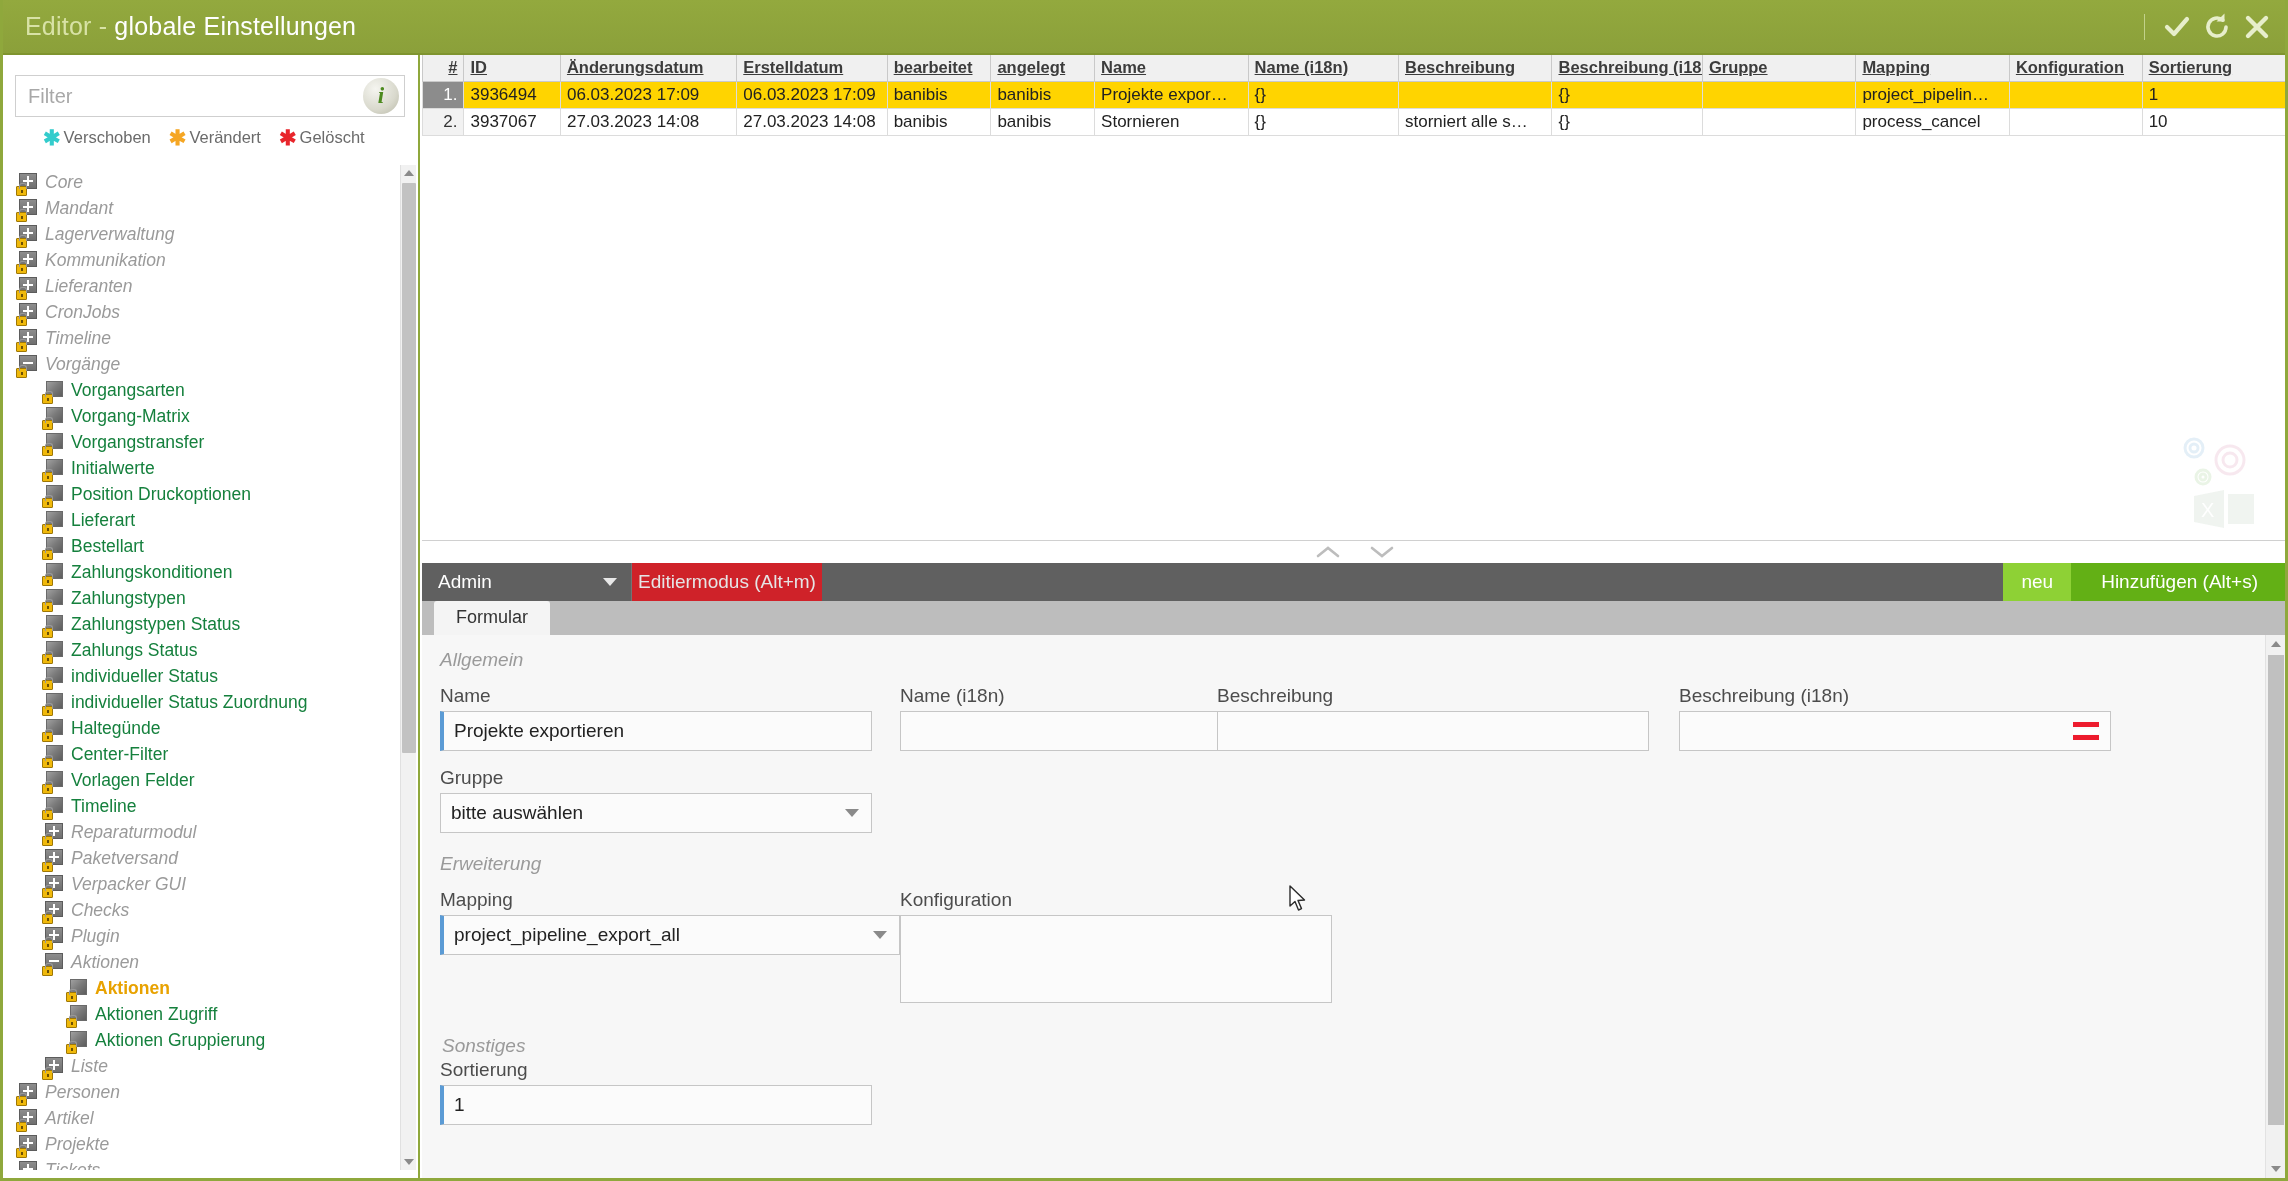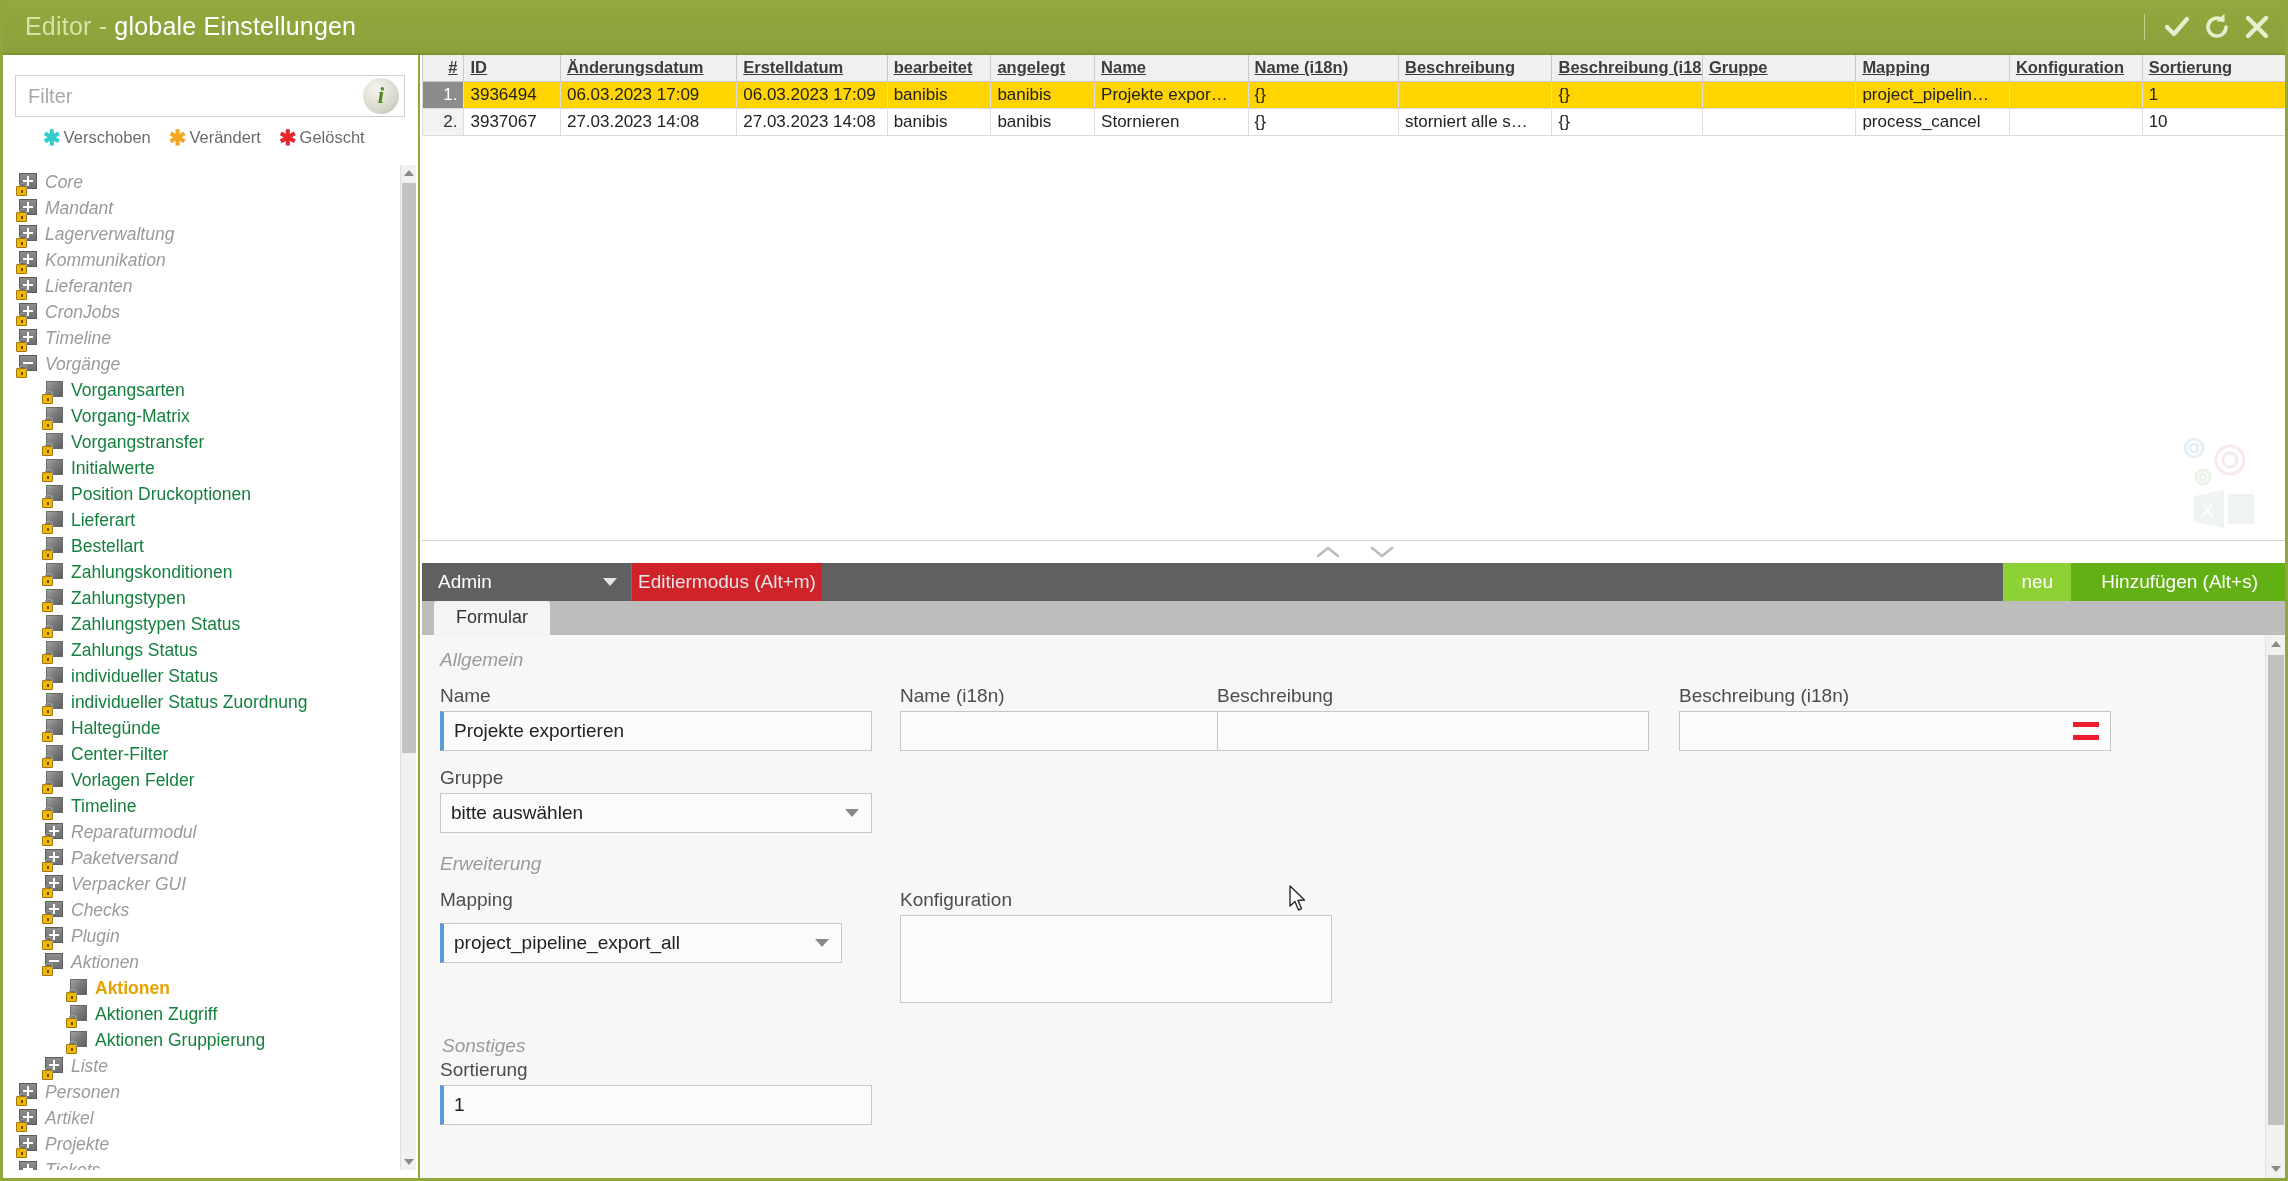--- a/index.html
+++ b/index.html
@@ -1112,21 +1112,21 @@
 
     <div class="fld-label" style="left:18px; top:132px;">Gruppe</div>
     <div class="selbox unset" style="left:18px; top:158px; width:432px;">
       <span>bitte auswählen</span>
       <span class="caret"></span>
     </div>
 
     <div class="section-title" style="left:18px; top:218px;">Erweiterung</div>
 
     <div class="fld-label" style="left:18px; top:254px;">Mapping</div>
-    <div class="selbox" style="left:18px; top:280px; width:402px;margin-top:8px;">
+    <div class="selbox" style="left:18px; top:280px; width:460px;">
       <span>project_pipeline_export_all</span>
       <span class="caret"></span>
     </div>
 
     <div class="fld-label" style="left:478px; top:254px;">Konfiguration</div>
     <textarea class="textareaF" style="left: 478px; top: 280px; width: 432px; height: 88px;"></textarea>
 
     <div class="section-title" style="left:20px; top:400px;">Sonstiges</div>
 
     <div class="fld-label" style="left:18px; top:424px;">Sortierung</div>

